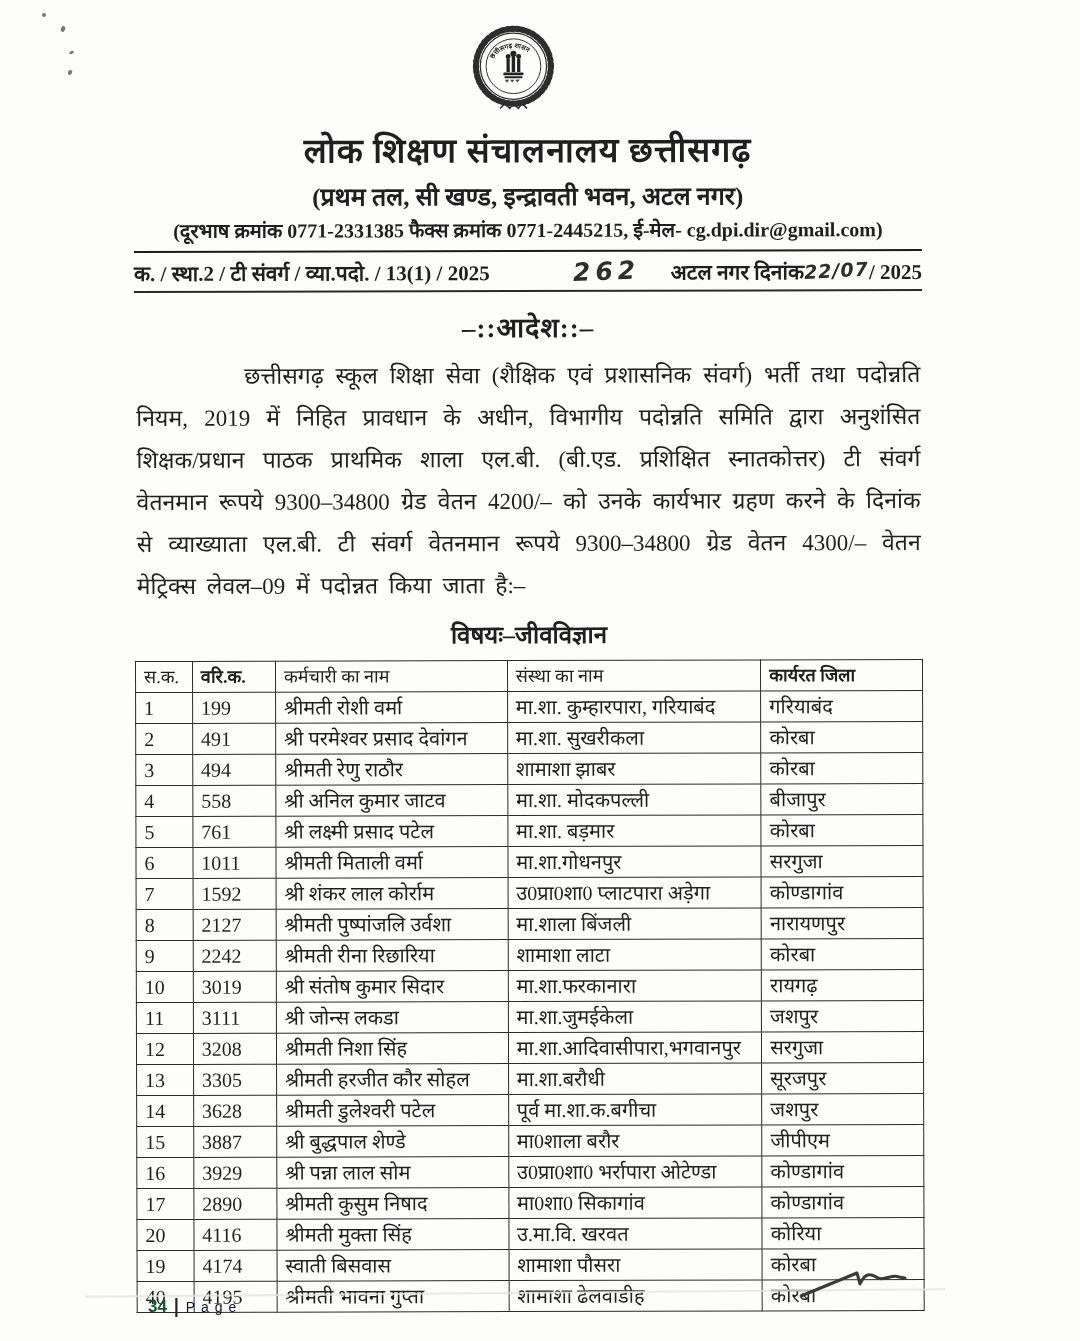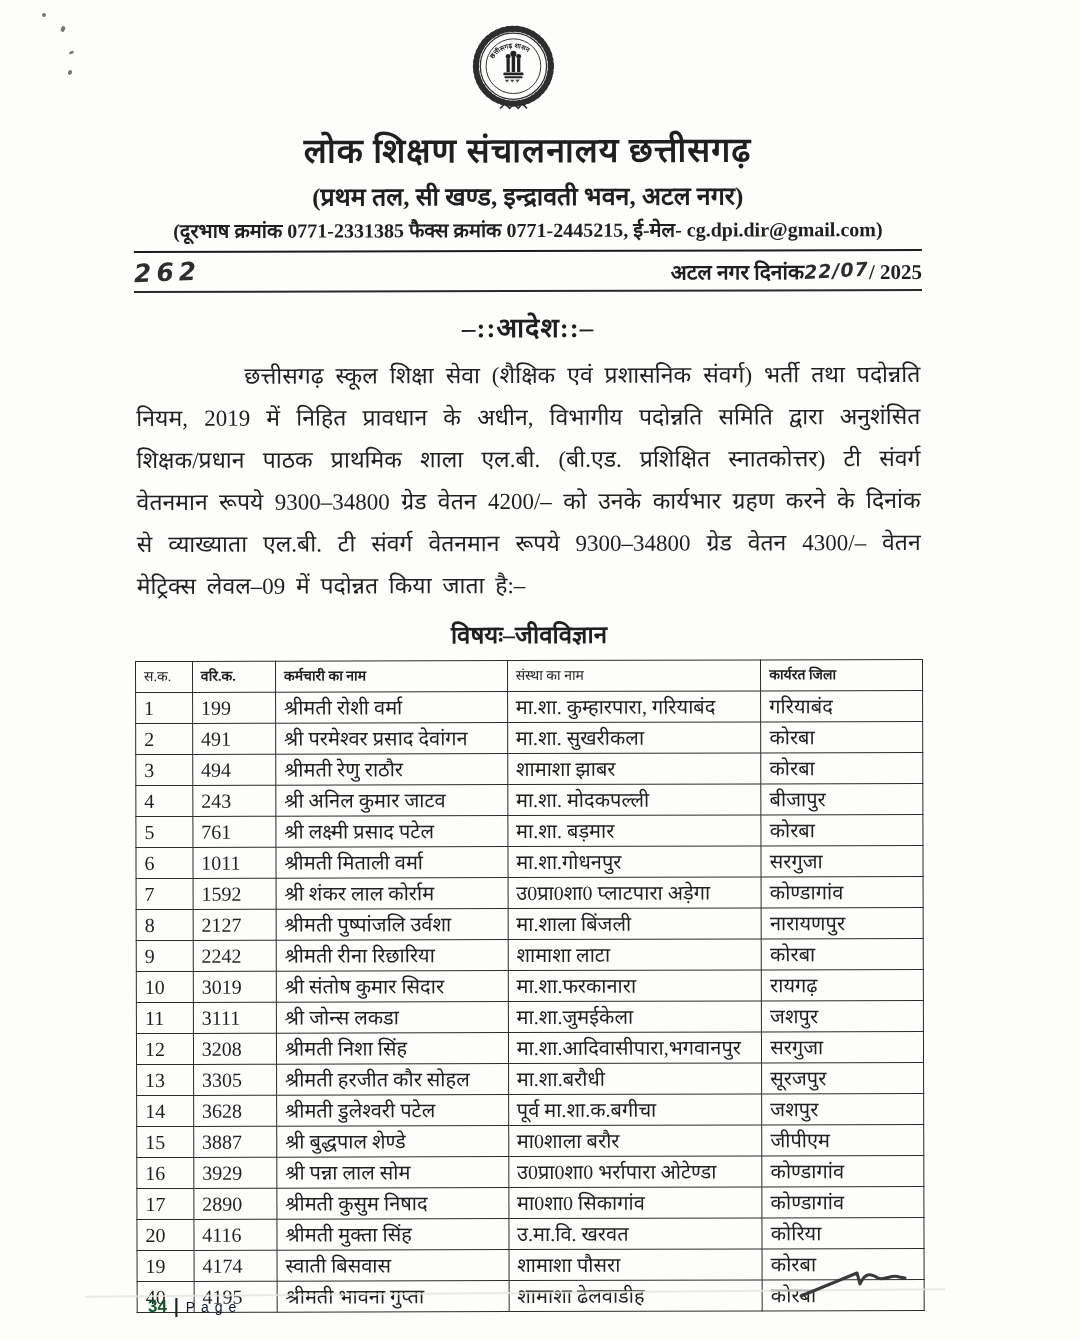--- a/index.html
+++ b/index.html
@@ -55,21 +55,21 @@
   table.promo{
     border-collapse:collapse;width:788px;table-layout:fixed;
     font-size:20px;
   }
   table.promo th,table.promo td{
     border:1.6px solid #2b2b2b;
     padding:1px 8px;text-align:left;vertical-align:top;
     font-weight:normal;height:27px;line-height:28px;
     overflow:hidden;
   }
-  table.promo th{font-size:14px;}
+  table.promo th{font-size:18px;}
   .col-sn{width:52px;}
   .col-seniority{width:76px;}
   .col-name{width:212px;}
   .col-inst{width:232px;}
   .col-district{width:148px;}
   .footer{
     position:absolute;left:148px;top:1297px;
     font-family:"Liberation Sans","DejaVu Sans",sans-serif;
     font-size:17px;display:flex;align-items:center;gap:7px;
   }
@@ -114,20 +114,21 @@
       </g>
       <path d="M36,90 l5,-5 5,5 4,-5 5,5 4,-5 5,5" fill="none" stroke="#2d2d2d" stroke-width="1.6"></path>
     </svg>
   </div>
 
   <div class="org-name">लोक शिक्षण संचालनालय छत्तीसगढ़</div>
   <div class="address-line">(प्रथम तल, सी खण्ड, इन्द्रावती भवन, अटल नगर)</div>
   <div class="contact-line">(दूरभाष क्रमांक 0771-2331385 फैक्स क्रमांक 0771-2445215, ई-मेल- cg.dpi.dir@gmail.com)</div>
 
   <div class="ref-line">
+    <span>क. / स्था.2 / टी संवर्ग / व्या.पदो. / 13(1) / 2025</span>
     <span class="hw hw-number">262</span>
     <span style="margin-left:-60px;">
       <span>अटल नगर दिनांक</span><span class="hw hw-date">22/07</span><span>/ 2025</span>
     </span>
   </div>
 
   <div class="order-heading">–::आदेश::–</div>
 
   <div class="body-paragraph">छत्तीसगढ़ स्कूल शिक्षा सेवा (शैक्षिक एवं प्रशासनिक संवर्ग) भर्ती तथा पदोन्नति नियम, 2019 में निहित प्रावधान के अधीन, विभागीय पदोन्नति समिति द्वारा अनुशंसित शिक्षक/प्रधान पाठक प्राथमिक शाला एल.बी. (बी.एड. प्रशिक्षित स्नातकोत्तर) टी संवर्ग वेतनमान रूपये 9300–34800 ग्रेड वेतन 4200/– को उनके कार्यभार ग्रहण करने के दिनांक से व्याख्याता एल.बी. टी संवर्ग वेतनमान रूपये 9300–34800 ग्रेड वेतन 4300/– वेतन मेट्रिक्स लेवल–09 में पदोन्नत किया जाता है:–</div>
 
@@ -138,21 +139,21 @@
       <col class="col-sn">
         <col class="col-seniority">
         <col class="col-name">
         <col class="col-inst">
         <col class="col-district">
     </colgroup>
     <thead>
       <tr>
         <th style="font-weight:normal;">स.क.</th>
         <th style="font-weight:bold;">वरि.क.</th>
-        <th style="font-weight:bold;">कर्मचारी का नाम</th>
+        <th style="font-weight:normal;">कर्मचारी का नाम</th>
         <th style="font-weight:normal;border-radius:7px;">संस्था का नाम</th>
         <th style="font-weight:bold;">कार्यरत  जिला</th>
       </tr>
     </thead>
     <tbody>
         <tr>
           <td>1</td>
           <td>199</td>
           <td>श्रीमती रोशी वर्मा</td>
           <td>मा.शा. कुम्हारपारा, गरियाबंद</td>
@@ -167,21 +168,21 @@
         </tr>
         <tr>
           <td>3</td>
           <td>494</td>
           <td>श्रीमती रेणु राठौर</td>
           <td>शामाशा झाबर</td>
           <td>कोरबा</td>
         </tr>
         <tr>
           <td>4</td>
-          <td>243</td>
+          <td>558</td>
           <td>श्री अनिल कुमार जाटव</td>
           <td>मा.शा. मोदकपल्ली</td>
           <td>बीजापुर</td>
         </tr>
         <tr>
           <td>5</td>
           <td>761</td>
           <td>श्री लक्ष्मी प्रसाद पटेल</td>
           <td>मा.शा. बड़मार</td>
           <td>कोरबा</td>

